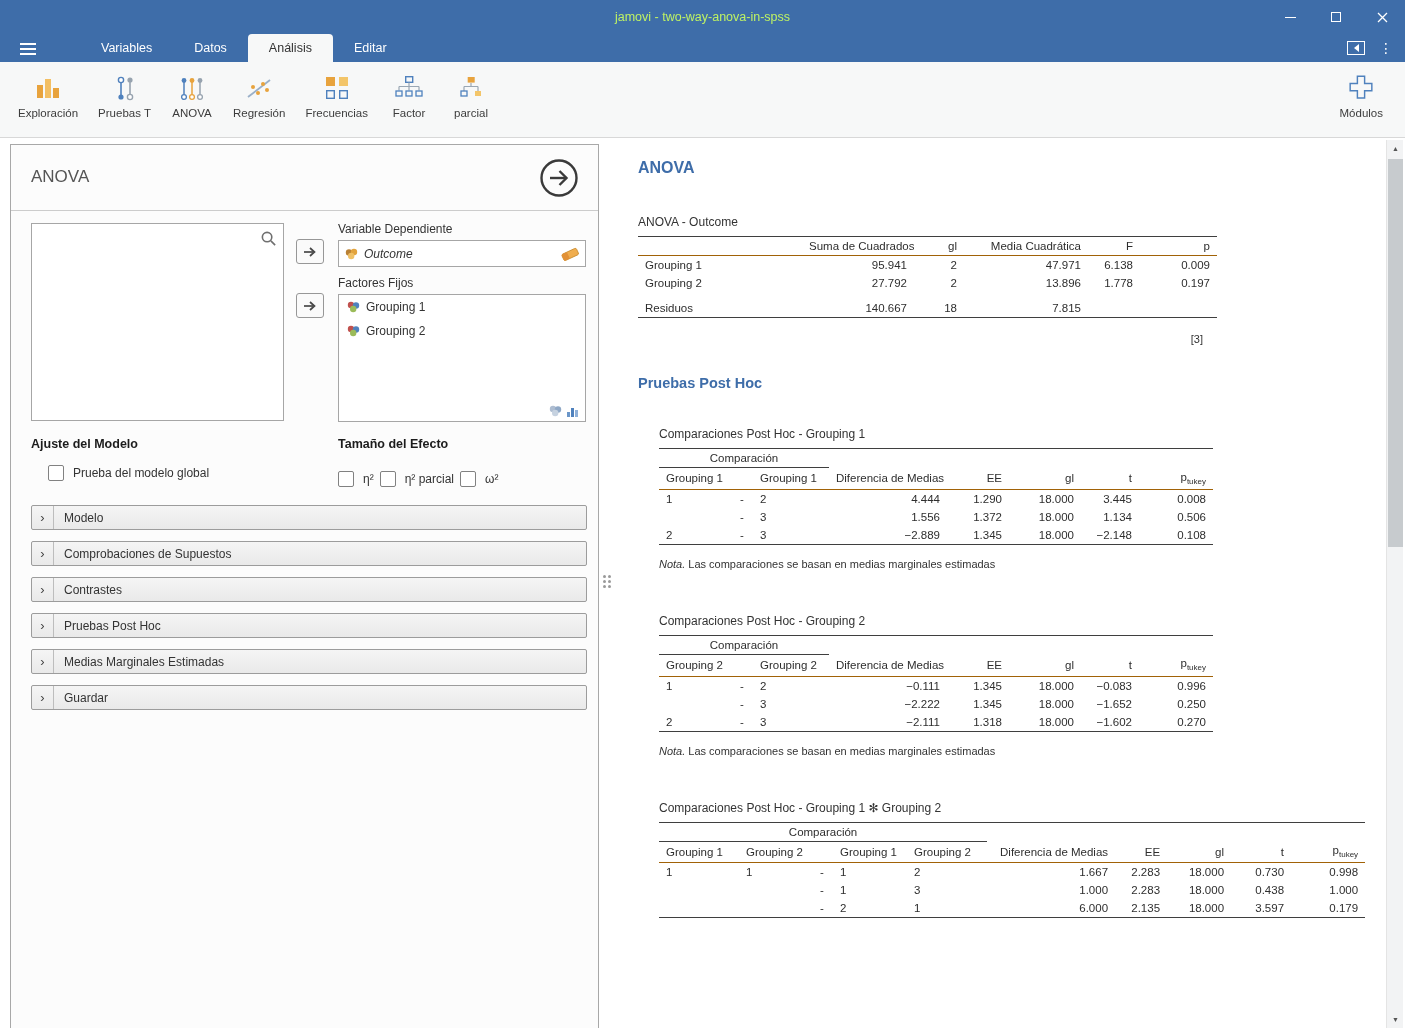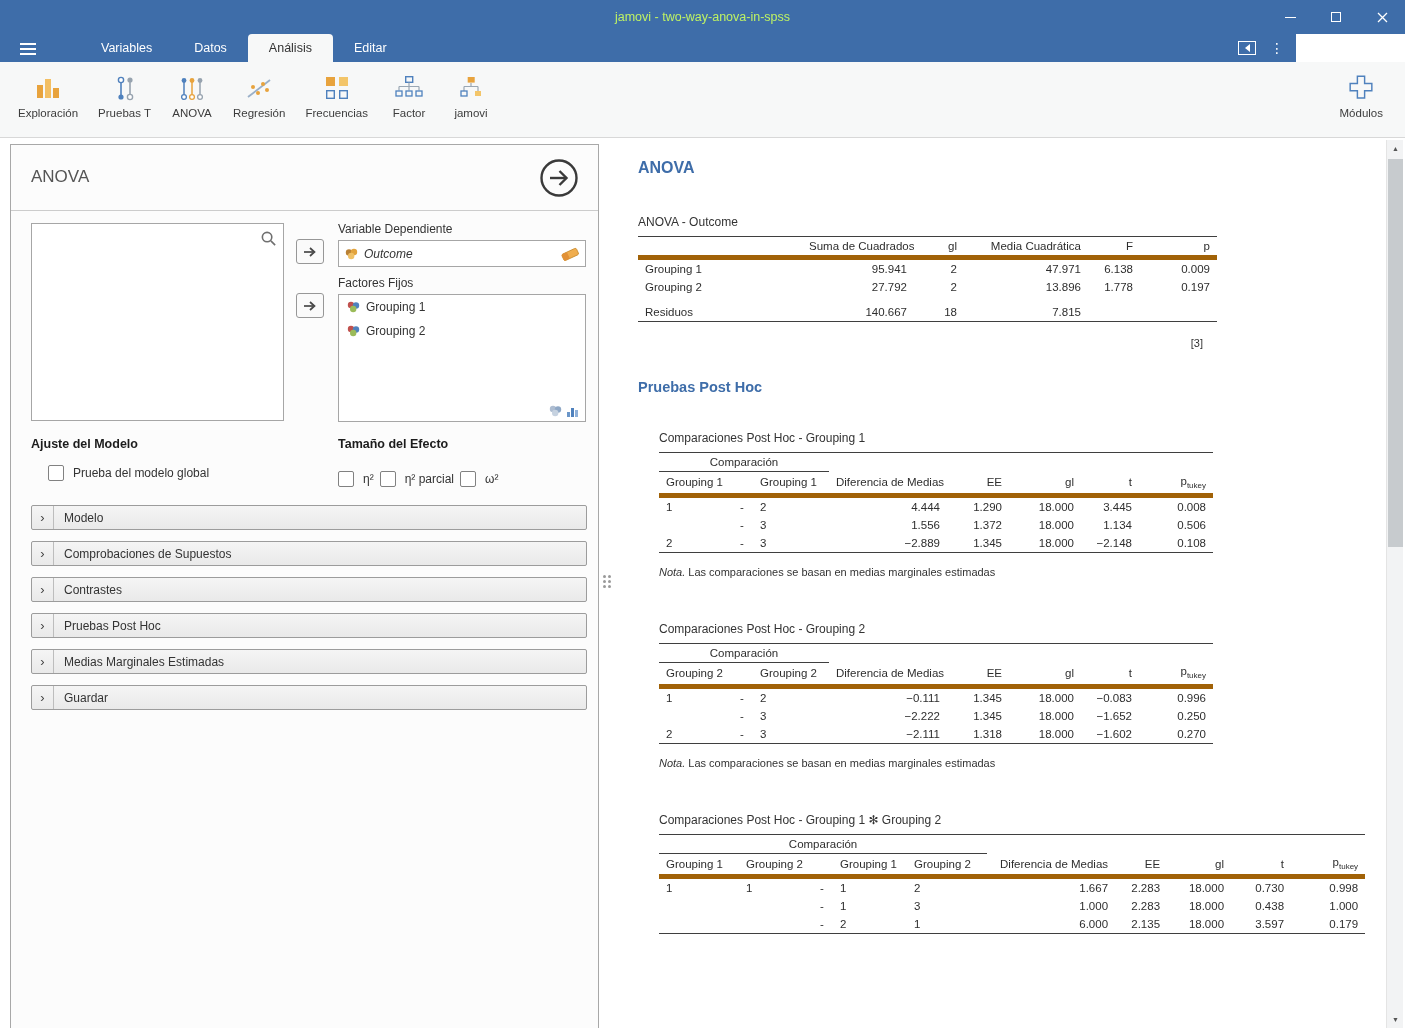--- a/index.html
+++ b/index.html
@@ -9,21 +9,21 @@
   
   .titlebar{position:fixed;left:0;top:0;width:1405px;height:34px;background:#3e6da9;
     display:flex;align-items:center;color:#fff;}
   .win-title{position:absolute;left:0;right:0;text-align:center;font-size:12.5px;color:#bef264;}
   .win-controls{margin-left:auto;display:flex;height:100%;z-index:2;}
   .win-btn{width:46px;height:100%;display:flex;align-items:center;justify-content:center;}
   .glyph-min{width:11px;height:1px;background:#fff;}
   .glyph-max{width:10px;height:10px;border:1px solid #fff;}
 
   
-  .tabbar{position:fixed;left:0;top:34px;width:1296px;height:28px;background:#3e6da9;
+  .tabbar{position:fixed;left:0;top:34px;width:1405px;height:28px;background:#3e6da9;
     display:flex;align-items:flex-end;}
   .hamburger{margin:0 0 7px 20px;display:flex;flex-direction:column;gap:3px;}
   .hamburger span{display:block;width:16px;height:2px;background:#fff;}
   .tabs{display:flex;margin-left:44px;height:28px;}
   .tab{padding:0 21px;line-height:28px;font-size:12.5px;color:#fff;}
   .tab.active{background:#f7f8f8;color:#333;border-radius:4px 4px 0 0;}
   .tabbar-right{margin-left:auto;display:flex;align-items:center;gap:14px;margin-right:12px;height:28px;}
   .panel-toggle{width:18px;height:14px;border:1px solid #fff;display:flex;align-items:center;justify-content:center;}
   .panel-toggle i{width:0;height:0;border-top:4px solid transparent;border-bottom:4px solid transparent;border-right:5px solid #fff;}
   .kebab{color:#fff;font-size:14px;line-height:14px;}
@@ -84,21 +84,21 @@
   .rhead{font-size:16px;font-weight:bold;color:#3e6da9;margin:0;}
   .rhead2{font-size:14.5px;font-weight:bold;color:#3e6da9;margin:30px 0 0 0;}
   .tbl-title{font-size:12px;color:#333;margin:38px 0 7px 0;}
   .ph-block{margin-left:21px;}
   .ph-block .tbl-title{margin-top:36px;}
   .ph-block .tbl-title.later{margin-top:44px;}
   table.jmv{border-collapse:collapse;table-layout:fixed;font-size:11.5px;color:#2e2e2e;
     border-top:1px solid #3f3f3f;border-bottom:1px solid #3f3f3f;}
   .jmv th{font-weight:normal;padding:3px 7px;white-space:nowrap;overflow:hidden;}
   .jmv td{padding:3px 7px;white-space:nowrap;overflow:hidden;}
-  .jmv tr.cols th{border-bottom:5px solid #a16207;}
+  .jmv tr.cols th{border-bottom:1px solid #a16207;}
   .jmv th.spanner{border-bottom:1px solid #3f3f3f;text-align:center;}
   .jmv th.filler{border-bottom:none;}
   .jmv sub{font-size:8px;}
   
   .t-anova{width:579px;}
   .t-anova th,.t-anova td{text-align:right;}
   .t-anova th:first-child,.t-anova td:first-child{text-align:left;}
   .t-anova tbody tr:last-child td{padding-top:10px;}
   
   .t-ph{width:554px;}
@@ -228,21 +228,21 @@
     </svg>
     <span class="lbl">Factor</span>
   </div>
   <div class="ribbon-item">
     <svg width="30" height="28" viewBox="0 0 30 28">
       <rect x="11.7" y="3" width="7" height="5.6" fill="#e8a33d"></rect>
       <path d="M15 9 v3.5 M8 12.5 h14 M8 12.5 v4.5 M22 12.5 v4.5" stroke="#9aa7b4" stroke-width="1.2" fill="none"></path>
       <rect x="5" y="17" width="6" height="5" fill="none" stroke="#4f81bd" stroke-width="1.3"></rect>
       <rect x="19" y="17" width="6" height="5" fill="#f3c569"></rect>
     </svg>
-    <span class="lbl">jamovi</span>
+    <span class="lbl">parcial</span>
   </div>
   <div class="ribbon-item ribbon-right">
     <svg width="30" height="28" viewBox="0 0 31 31">
       <path d="M11.5 2.5 h8 v8 h8 v8 h-8 v8 h-8 v-8 h-8 v-8 h8 z" fill="none" stroke="#4f81bd" stroke-width="1.6"></path>
     </svg>
     <span class="lbl">Módulos</span>
   </div>
 </div>
 
 <div class="main">

